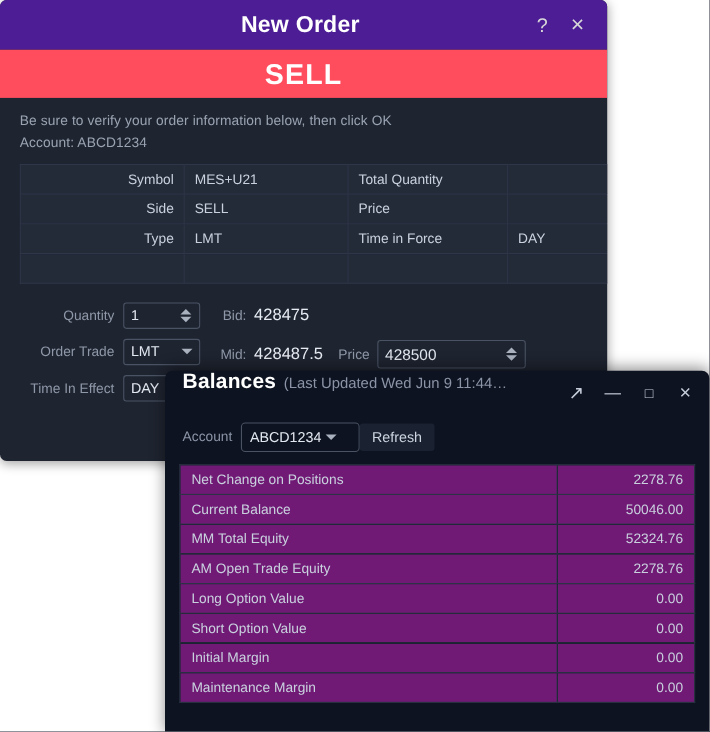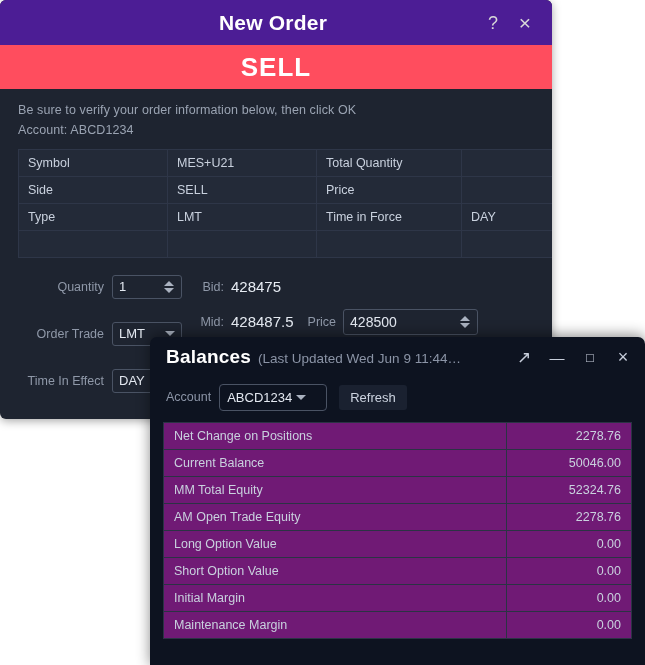--- a/index.html
+++ b/index.html
@@ -56,30 +56,30 @@
   .order-table td{
     height:26px;
     border:1px solid #2e3648;
     color:#c9d1de;font-size:12.5px;
     padding:0 9px;
     background:#232a38;
     white-space:nowrap;overflow:hidden;
   }
   .order-table td.num{text-align:right;}
   .order-table td.blank{background:#232a38;}
-  .ot-c1{width:130px;}
+  .ot-c1{width:130px;text-align:right;}
   .ot-c2{width:130px;}
   .ot-c3{width:126px;}
   .ot-c4{width:126px;}
 
   
   .controls{
     display:flex;margin-top:16px;padding-left:0;
   }
-  .ctrl-col{display:flex;flex-direction:column;gap:22px;}
+  .ctrl-col{display:flex;flex-direction:column;gap:8px;}
   .ctrl-row{display:flex;align-items:center;height:25px;}
   .ctrl-label{
     color:#8f98a8;font-size:12.5px;text-align:right;width:86px;
     padding-right:8px;
   }
   .field{
     height:24px;border:1px solid #4a5364;border-radius:3px;
     background:transparent;display:flex;align-items:center;
     color:#e3e8f0;font-size:13px;
     padding:0 6px;box-sizing:border-box;
@@ -119,21 +119,21 @@
 
   
   #balances-window{
     position:absolute;left:150px;top:337px;width:495px;height:330px;
     background:#0d1320;
     border-radius:7px 7px 0 0;
     overflow:hidden;
     box-shadow:0 -2px 14px rgba(0,0,0,.45);
   }
   .bal-titlebar{
-    display:flex;align-items:center;
+    display:flex;
     height:40px;padding:0 14px 0 16px;
   }
   .bal-title-group{flex:1;display:flex;align-items:baseline;overflow:hidden;white-space:nowrap;}
   .bal-title{color:#ffffff;font-size:19px;font-weight:bold;letter-spacing:.2px;}
   .bal-subtitle{color:#8b94a6;font-size:13.5px;margin-left:7px;}
   .bal-tb-btns{display:flex;align-items:center;gap:17px;}
   .bal-btn{
     color:#c7cedb;cursor:pointer;user-select:none;
     width:16px;height:18px;display:flex;align-items:center;justify-content:center;
     font-size:16px;line-height:1;
@@ -144,21 +144,21 @@
   .bal-btn.cls{font-size:18px;font-weight:300;}
 
   .bal-toolbar{display:flex;align-items:center;padding:4px 0 0 16px;height:32px;}
   .bal-acc-label{color:#8b94a6;font-size:12.5px;margin-right:8px;}
   .bal-acc-select{
     height:25px;min-width:92px;border:1px solid #4a5364;border-radius:4px;
     display:flex;align-items:center;padding:0 7px;
     color:#e3e8f0;font-size:13px;cursor:pointer;
   }
   .refresh-btn{
-    margin-left:12px;height:25px;border-radius:3px;background:#1a2130;
+    height:25px;border-radius:3px;background:#1a2130;
     display:flex;align-items:center;padding:0 11px;
     color:#cdd4e0;font-size:13px;cursor:pointer;
   }
 
   .bal-table{
     width:469px;margin:9px 0 0 13px;
     border-collapse:collapse;table-layout:fixed;
   }
   .bal-table td{
     height:26px;

